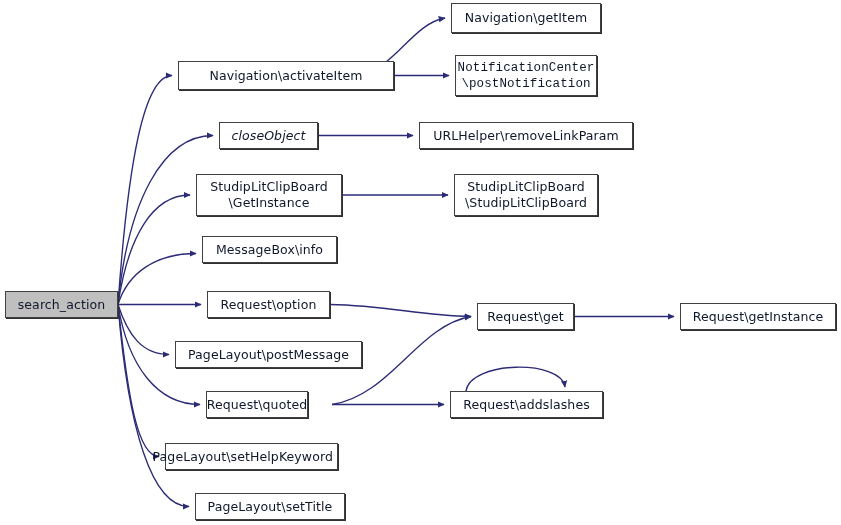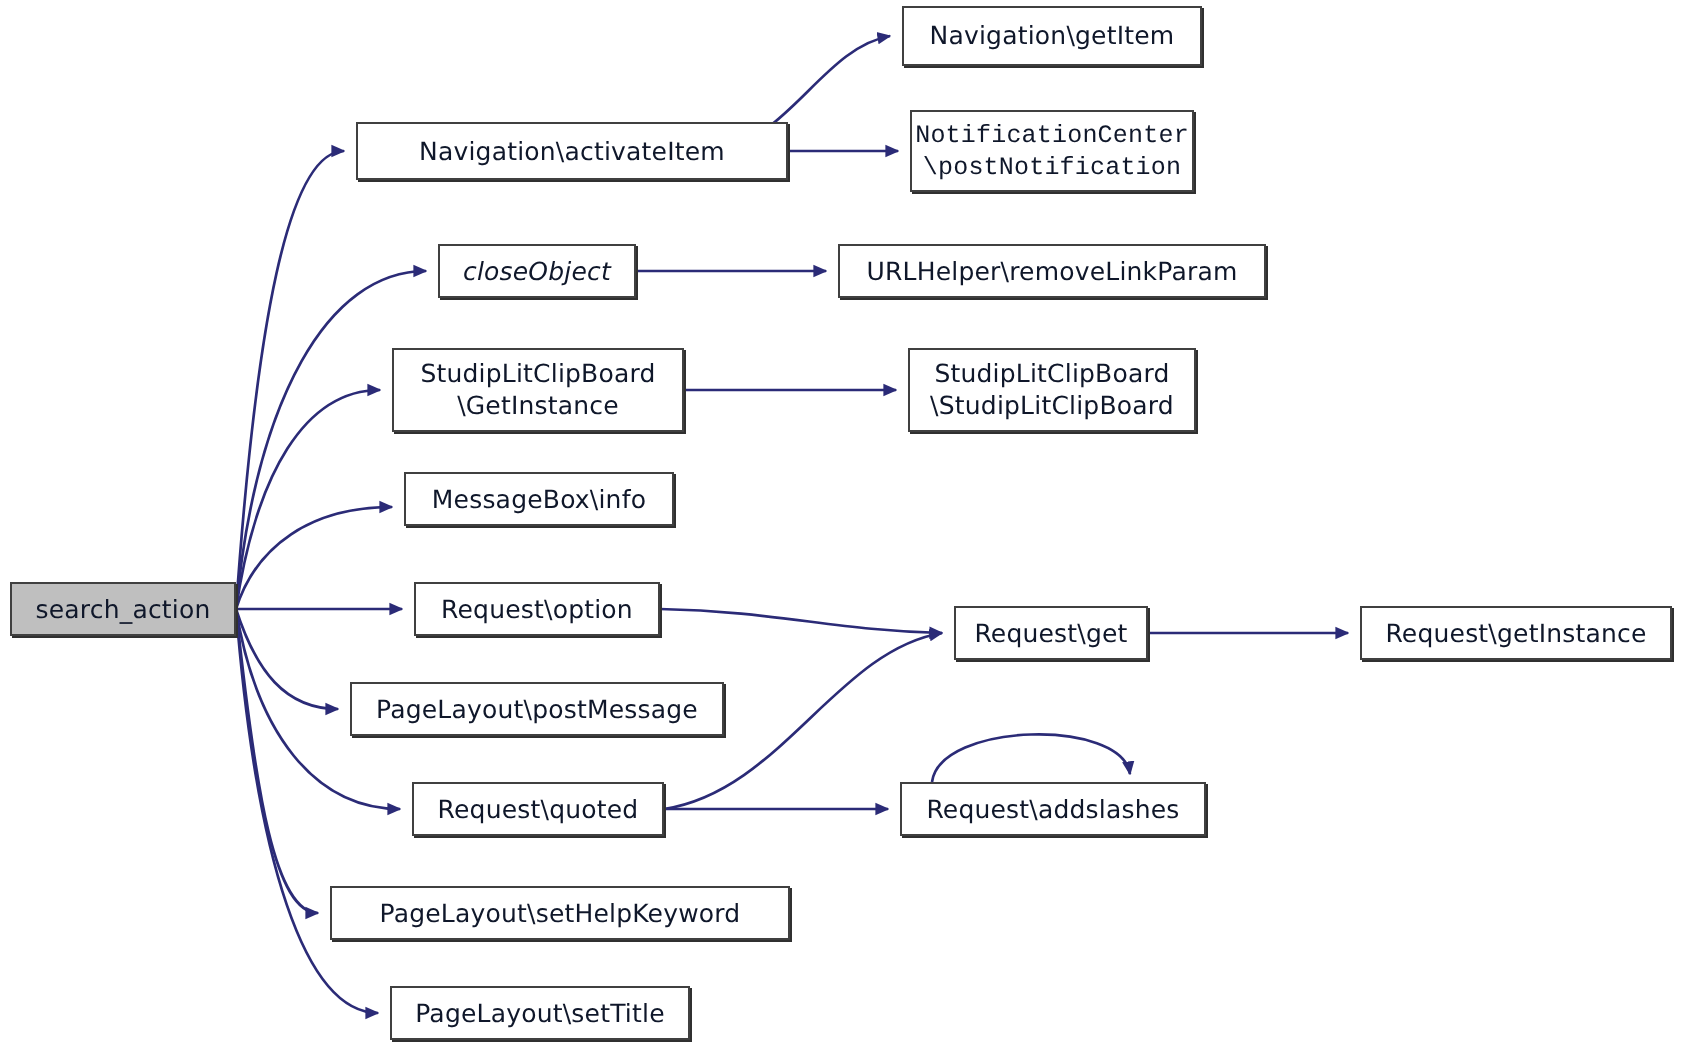--- a/index.html
+++ b/index.html
@@ -94,19 +94,19 @@
       <div class="node-box" style="left: 419px; top: 122px; width: 214px; height: 27px;"><span class="node-label">URLHelper\removeLinkParam</span></div>
       <div class="node-box" style="left: 196px; top: 174px; width: 146px; height: 42px;"><span class="node-label">StudipLitClipBoard
 \GetInstance</span></div>
       <div class="node-box" style="left: 454px; top: 174px; width: 144px; height: 42px;"><span class="node-label">StudipLitClipBoard
 \StudipLitClipBoard</span></div>
       <div class="node-box" style="left: 202px; top: 236px; width: 135px; height: 27px;"><span class="node-label">MessageBox\info</span></div>
       <div class="node-box" style="left: 207px; top: 291px; width: 123px; height: 27px;"><span class="node-label">Request\option</span></div>
       <div class="node-box" style="left: 477px; top: 303px; width: 97px; height: 27px;"><span class="node-label">Request\get</span></div>
       <div class="node-box" style="left: 680px; top: 303px; width: 156px; height: 27px;"><span class="node-label">Request\getInstance</span></div>
       <div class="node-box" style="left: 175px; top: 341px; width: 187px; height: 27px;"><span class="node-label">PageLayout\postMessage</span></div>
-      <div class="node-box" style="left: 206px; top: 391px; width: 126px; height: 27px;"><span class="node-label">Request\quoted</span></div>
+      <div class="node-box" style="left: 206px; top: 391px; width: 102px; height: 27px;"><span class="node-label">Request\quoted</span></div>
       <div class="node-box" style="left: 450px; top: 391px; width: 153px; height: 27px;"><span class="node-label">Request\addslashes</span></div>
-      <div class="node-box" style="left: 165px; top: 443px; width: 230px; height: 27px;"><span class="node-label">PageLayout\setHelpKeyword</span></div>
+      <div class="node-box" style="left: 165px; top: 443px; width: 173px; height: 27px; justify-content: flex-end;"><span class="node-label">PageLayout\setHelpKeyword</span></div>
       <div class="node-box" style="left: 195px; top: 493px; width: 150px; height: 27px;"><span class="node-label">PageLayout\setTitle</span></div>
     </div>
 
 </div>
 
 </body></html>

